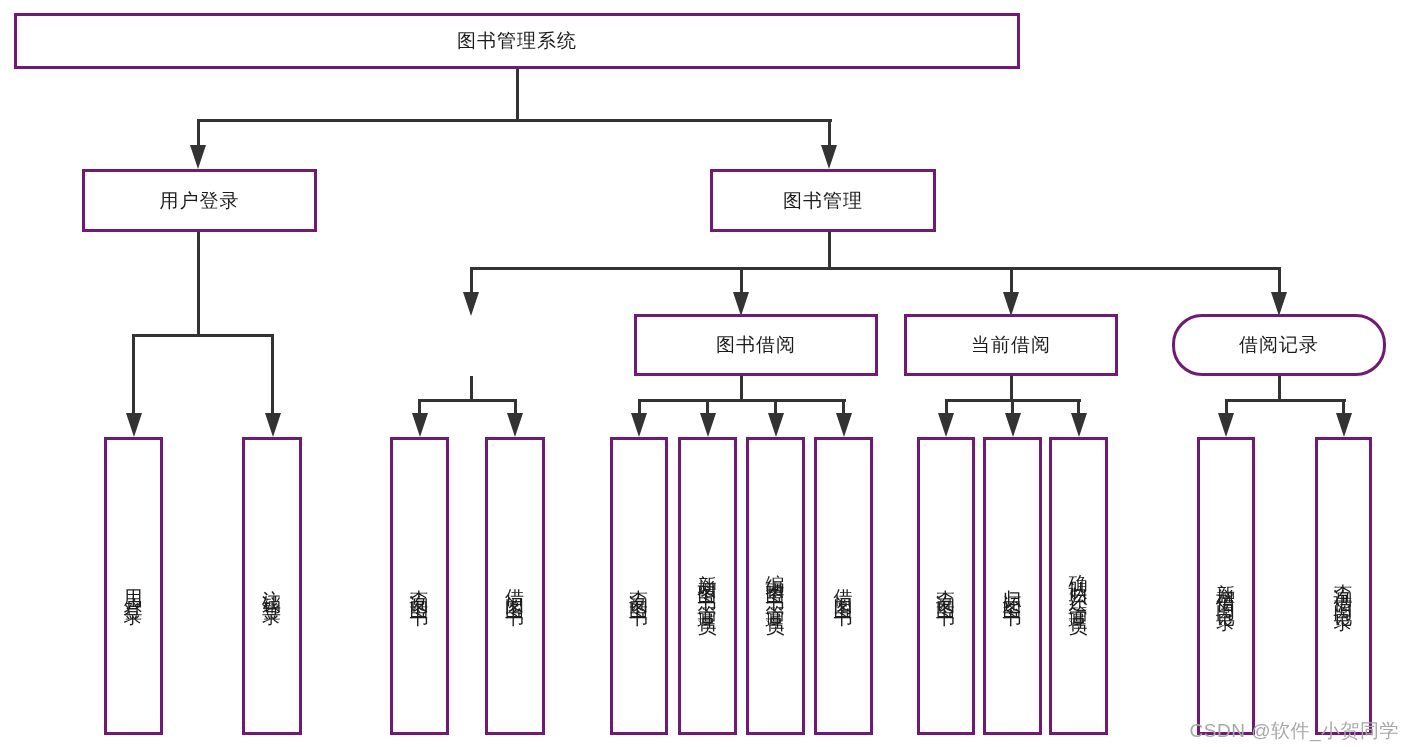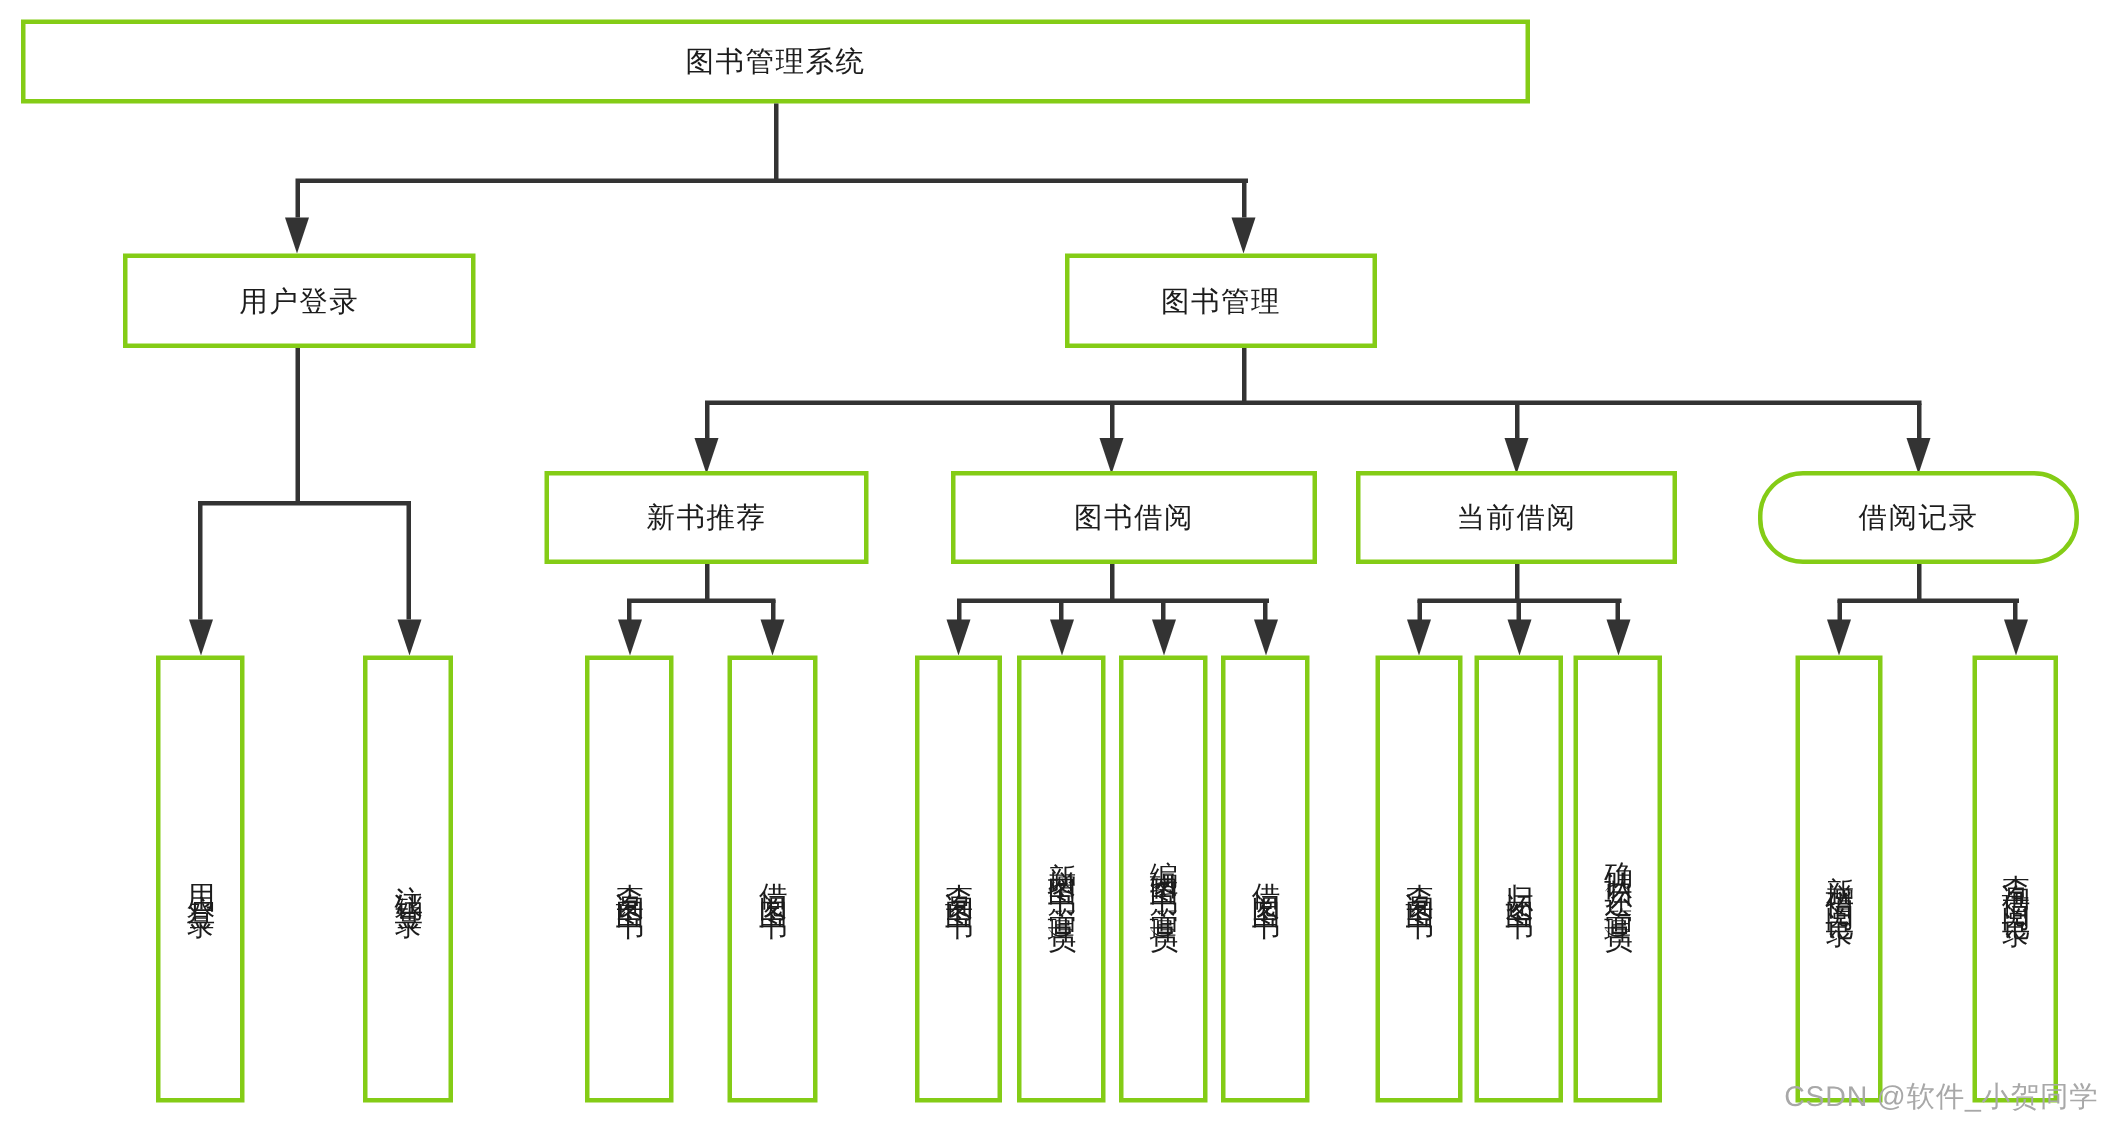--- a/index.html
+++ b/index.html
@@ -6,21 +6,21 @@
   #canvas{
     position:relative;
     width:1405px;height:747px;
     background:#ffffff;
     font-family:"Liberation Sans","DejaVu Sans",sans-serif;
     overflow:hidden;
   }
   .box{
     position:absolute;
     box-sizing:border-box;
-    border:3px solid #84cc16;
+    border:3px solid #701a75;
     background:#ffffff;
     color:#1c1c1c;
     display:grid;
     place-items:center;
   }
   .box.h{font-size:19px;letter-spacing:1px;}
   .box.v{font-size:19px;}
   .box.v span{
     writing-mode:vertical-rl;
     text-orientation:mixed;
@@ -56,21 +56,21 @@
   <div class="line" style="left:515.5px;top:69px;width:3px;height:51px;"></div>
   <div class="line" style="left:196.5px;top:119px;width:635px;height:3px;"></div>
   <div class="line" style="left:196.5px;top:122px;width:3px;height:23px;"></div>
   <div class="line" style="left:827.5px;top:122px;width:3px;height:23px;"></div>
   <div class="arrow" style="left:190px;top:145px;"></div>
   <div class="arrow" style="left:821px;top:145px;"></div>
 
   <div class="box h" style="left:82px;top:169px;width:235px;height:63px;">
     <span>用户登录</span>
   </div>
-  <div class="box h" style="left:710px;top:169px;width:208px;height:63px;">
+  <div class="box h" style="left:710px;top:169px;width:226px;height:63px;">
     <span>图书管理</span>
   </div>
 
   <div class="line" style="left:196.5px;top:232px;width:3px;height:103px;"></div>
   <div class="line" style="left:132px;top:333.5px;width:142px;height:3px;"></div>
   <div class="line" style="left:132px;top:336px;width:3px;height:77px;"></div>
   <div class="line" style="left:271px;top:336px;width:3px;height:77px;"></div>
   <div class="arrow" style="left:125.5px;top:413px;"></div>
   <div class="arrow" style="left:264.5px;top:413px;"></div>
 
@@ -78,23 +78,20 @@
   <div class="line" style="left:469.5px;top:266.5px;width:811px;height:3px;"></div>
   <div class="line" style="left:469.5px;top:269px;width:3px;height:23px;"></div>
   <div class="line" style="left:739.5px;top:269px;width:3px;height:23px;"></div>
   <div class="line" style="left:1009.5px;top:269px;width:3px;height:23px;"></div>
   <div class="line" style="left:1277.5px;top:269px;width:3px;height:23px;"></div>
   <div class="arrow" style="left:463px;top:292px;"></div>
   <div class="arrow" style="left:733px;top:292px;"></div>
   <div class="arrow" style="left:1003px;top:292px;"></div>
   <div class="arrow" style="left:1271px;top:292px;"></div>
 
-  <div class="box h" style="left:363px;top:314px;width:216px;height:62px;">
-    <span>新书推荐</span>
-  </div>
   <div class="box h" style="left:634px;top:314px;width:244px;height:62px;">
     <span>图书借阅</span>
   </div>
   <div class="box h" style="left:904px;top:314px;width:214px;height:62px;">
     <span>当前借阅</span>
   </div>
   <div class="box h" style="left:1172px;top:314px;width:214px;height:62px;border-radius:30px;">
     <span>借阅记录</span>
   </div>
 

